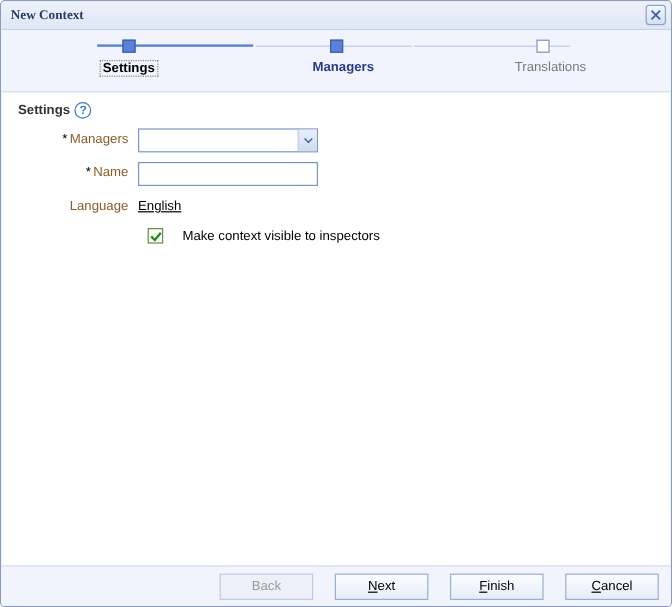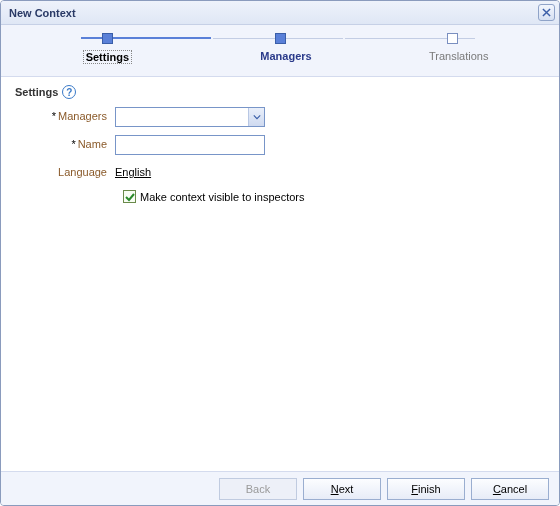--- a/index.html
+++ b/index.html
@@ -24,20 +24,21 @@
     background: linear-gradient(#eef2fb, #dfe7f5);
     border-bottom: 1px solid #c6d0e6;
     display: flex;
     align-items: center;
     justify-content: space-between;
     padding: 0 4px 0 8px;
   }
   .titlebar .title {
     font-weight: bold;
     color: #2a3a66;
+    font-family: Liberation Serif, serif;
   }
   .close-btn {
     width: 17px; height: 17px;
     border: 1px solid #8fa3c8;
     border-radius: 3px;
     background: linear-gradient(#f2f6fd, #d6e0f2);
     display: flex; align-items: center; justify-content: center;
     cursor: pointer;
   }
   .close-btn svg { width: 9px; height: 9px; }
@@ -163,41 +164,41 @@
     font-size: 11px;
     resize: none;
   }
   .static-value {
     padding-top: 3px;
     color: #000;
   }
   .checkbox-row {
     display: flex;
     align-items: center;
-    gap: 4px;
+    gap: 16px;
     margin-left: 108px;
     margin-top: 12px;
   }
   .chk {
     width: 13px; height: 13px;
     border: 1px solid #6a8a4a;
     background: #f8fdf4;
     display:flex; align-items:center; justify-content:center;
     cursor:pointer;
   }
   .chk svg { width:10px; height:10px; }
   .footer {
     height: 34px;
     border-top: 1px solid #d4dbee;
     background: #f1f4fc;
     display: flex;
     align-items: center;
     justify-content: flex-end;
     padding: 0 10px;
-    gap: 6px;
+    gap: 18px;
   }
   .btn {
     width: 78px;
     height: 22px;
     border: 1px solid #9aaed0;
     background: linear-gradient(#fcfdff,#e7ecf7);
     font-family: inherit;
     font-size: 11px;
     cursor: pointer;
     color: #000;

